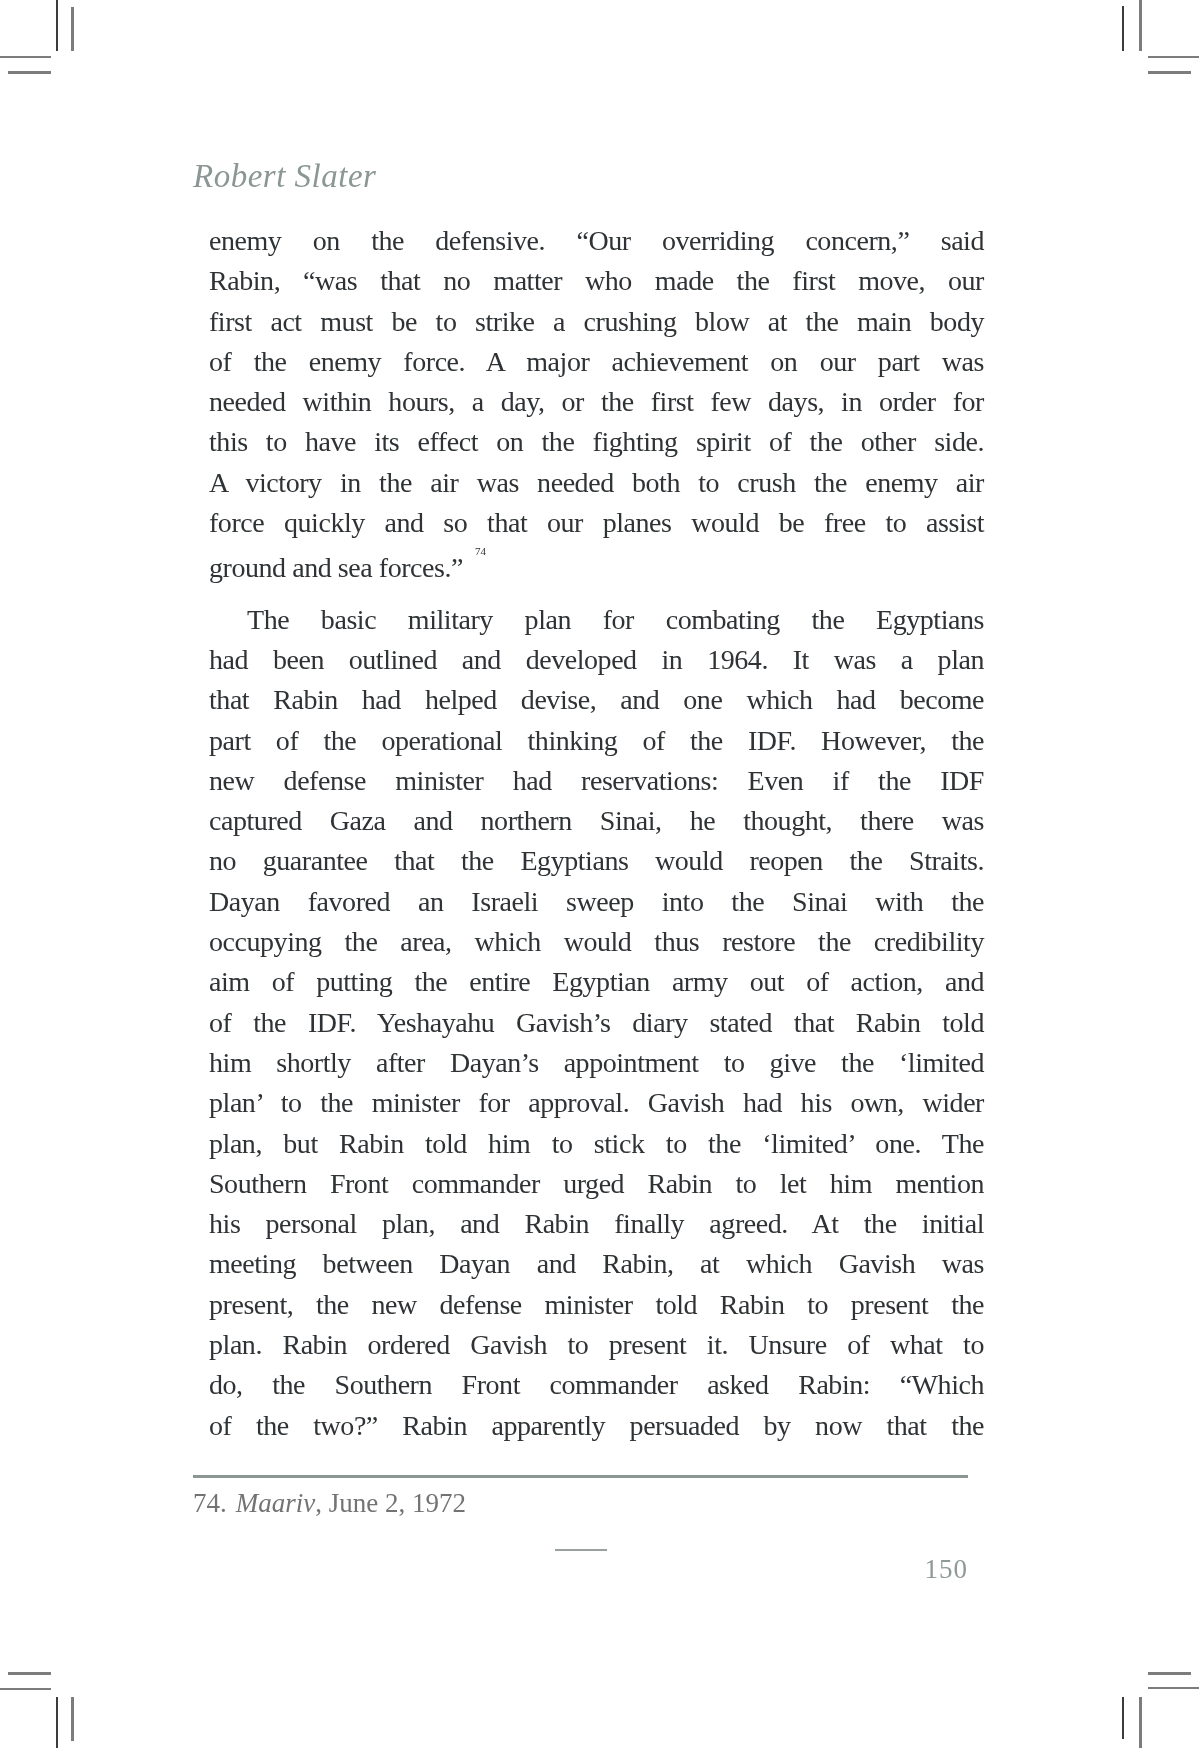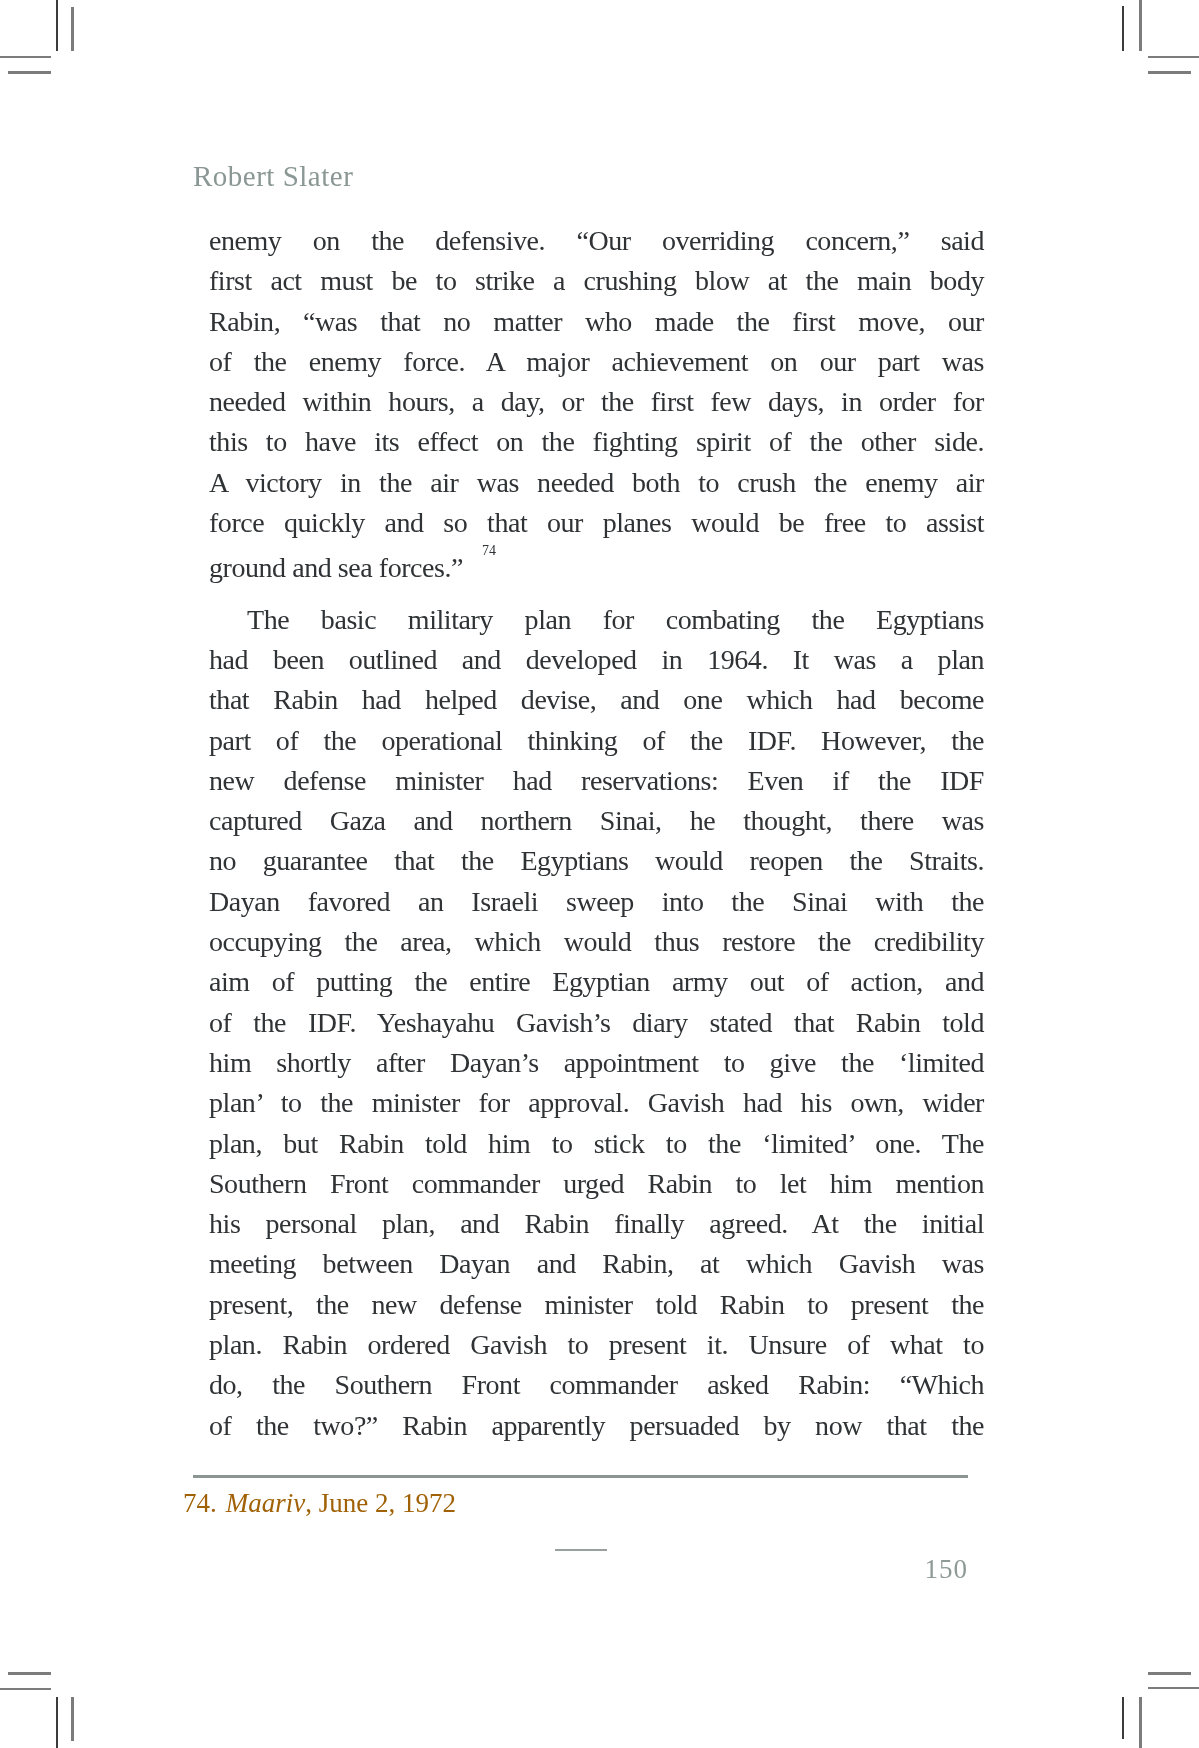--- a/index.html
+++ b/index.html
@@ -17,52 +17,53 @@
     background:var(--background);
     position:relative;
     font-family:"Liberation Serif","DejaVu Serif",serif;
     overflow:hidden;
   }
   .page{position:absolute;inset:0;}
 
   
   .running-header{
     position:absolute;left:193px;top:160px;
-    font-size:29px;line-height:32px;
+    font-size:33px;line-height:32px;
     color:var(--header-gray);
     letter-spacing:0.5px;
+    font-style:italic;
   }
 
   
   .body-text{
     position:absolute;left:209px;top:221px;width:775px;
     font-size:28px;color:var(--ink);
     letter-spacing:-0.45px;
   }
   .para{margin:0;}
   .line{
     line-height:40.3px;height:40.3px;
     text-align:left;white-space:normal;
     text-justify:inter-word;
   }
   .line.j{text-align:justify;text-align-last:justify;}
   .line.ind{padding-left:38px;margin-top:16px;}
   .fnref{
-    font-size:14px;letter-spacing:0;
-    position:relative;top:-12px;margin-left:19px;
+    font-size:11px;letter-spacing:0;
+    position:relative;top:-12px;margin-left:12px;
   }
 
   
   .footnote-rule{
     position:absolute;left:193px;top:1475px;width:775px;height:3px;
     background:var(--footnote-rule);
   }
   .footnote{
-    position:absolute;left:183px;top:1486px;width:775px;
-    font-size:27px;color:#a16207;line-height:34px;
+    position:absolute;left:193px;top:1486px;width:775px;
+    font-size:27px;color:#737373;line-height:34px;
   }
   .footnote .marker{margin-right:9px;}
   .footnote .it{font-style:italic;}
 
   
   .page-footer{
     position:absolute;left:193px;top:1549px;width:775px;
     text-align:right;
   }
   .footer-rule{
@@ -125,22 +126,22 @@
     <div class="mark m-gray br-h1"></div>
     <div class="mark m-dark br-v1"></div>
     <div class="mark m-gray br-v2"></div>
   </div>
 
   <div class="running-header">Robert Slater</div>
 
   <section class="body-text" id="body-text">
       <div class="para">
         <div class="line j"><span>enemy on the defensive. “Our overriding concern,” said</span></div>
+        <div class="line j"><span>Rabin, “was that no matter who made the first move, our</span></div>
         <div class="line j"><span>first act must be to strike a crushing blow at the main body</span></div>
-        <div class="line j"><span>Rabin, “was that no matter who made the first move, our</span></div>
         <div class="line j"><span>of the enemy force. A major achievement on our part was</span></div>
         <div class="line j"><span>needed within hours, a day, or the first few days, in order for</span></div>
         <div class="line j"><span>this to have its effect on the fighting spirit of the other side.</span></div>
         <div class="line j"><span>A victory in the air was needed both to crush the enemy air</span></div>
         <div class="line j"><span>force quickly and so that our planes would be free to assist</span></div>
         <div class="line"><span>ground and sea forces.”</span><sup class="fnref">74</sup></div>
       </div>
       <div class="para">
         <div class="line j ind"><span>The basic military plan for combating the Egyptians</span></div>
         <div class="line j"><span>had been outlined and developed in 1964. It was a plan</span></div>

